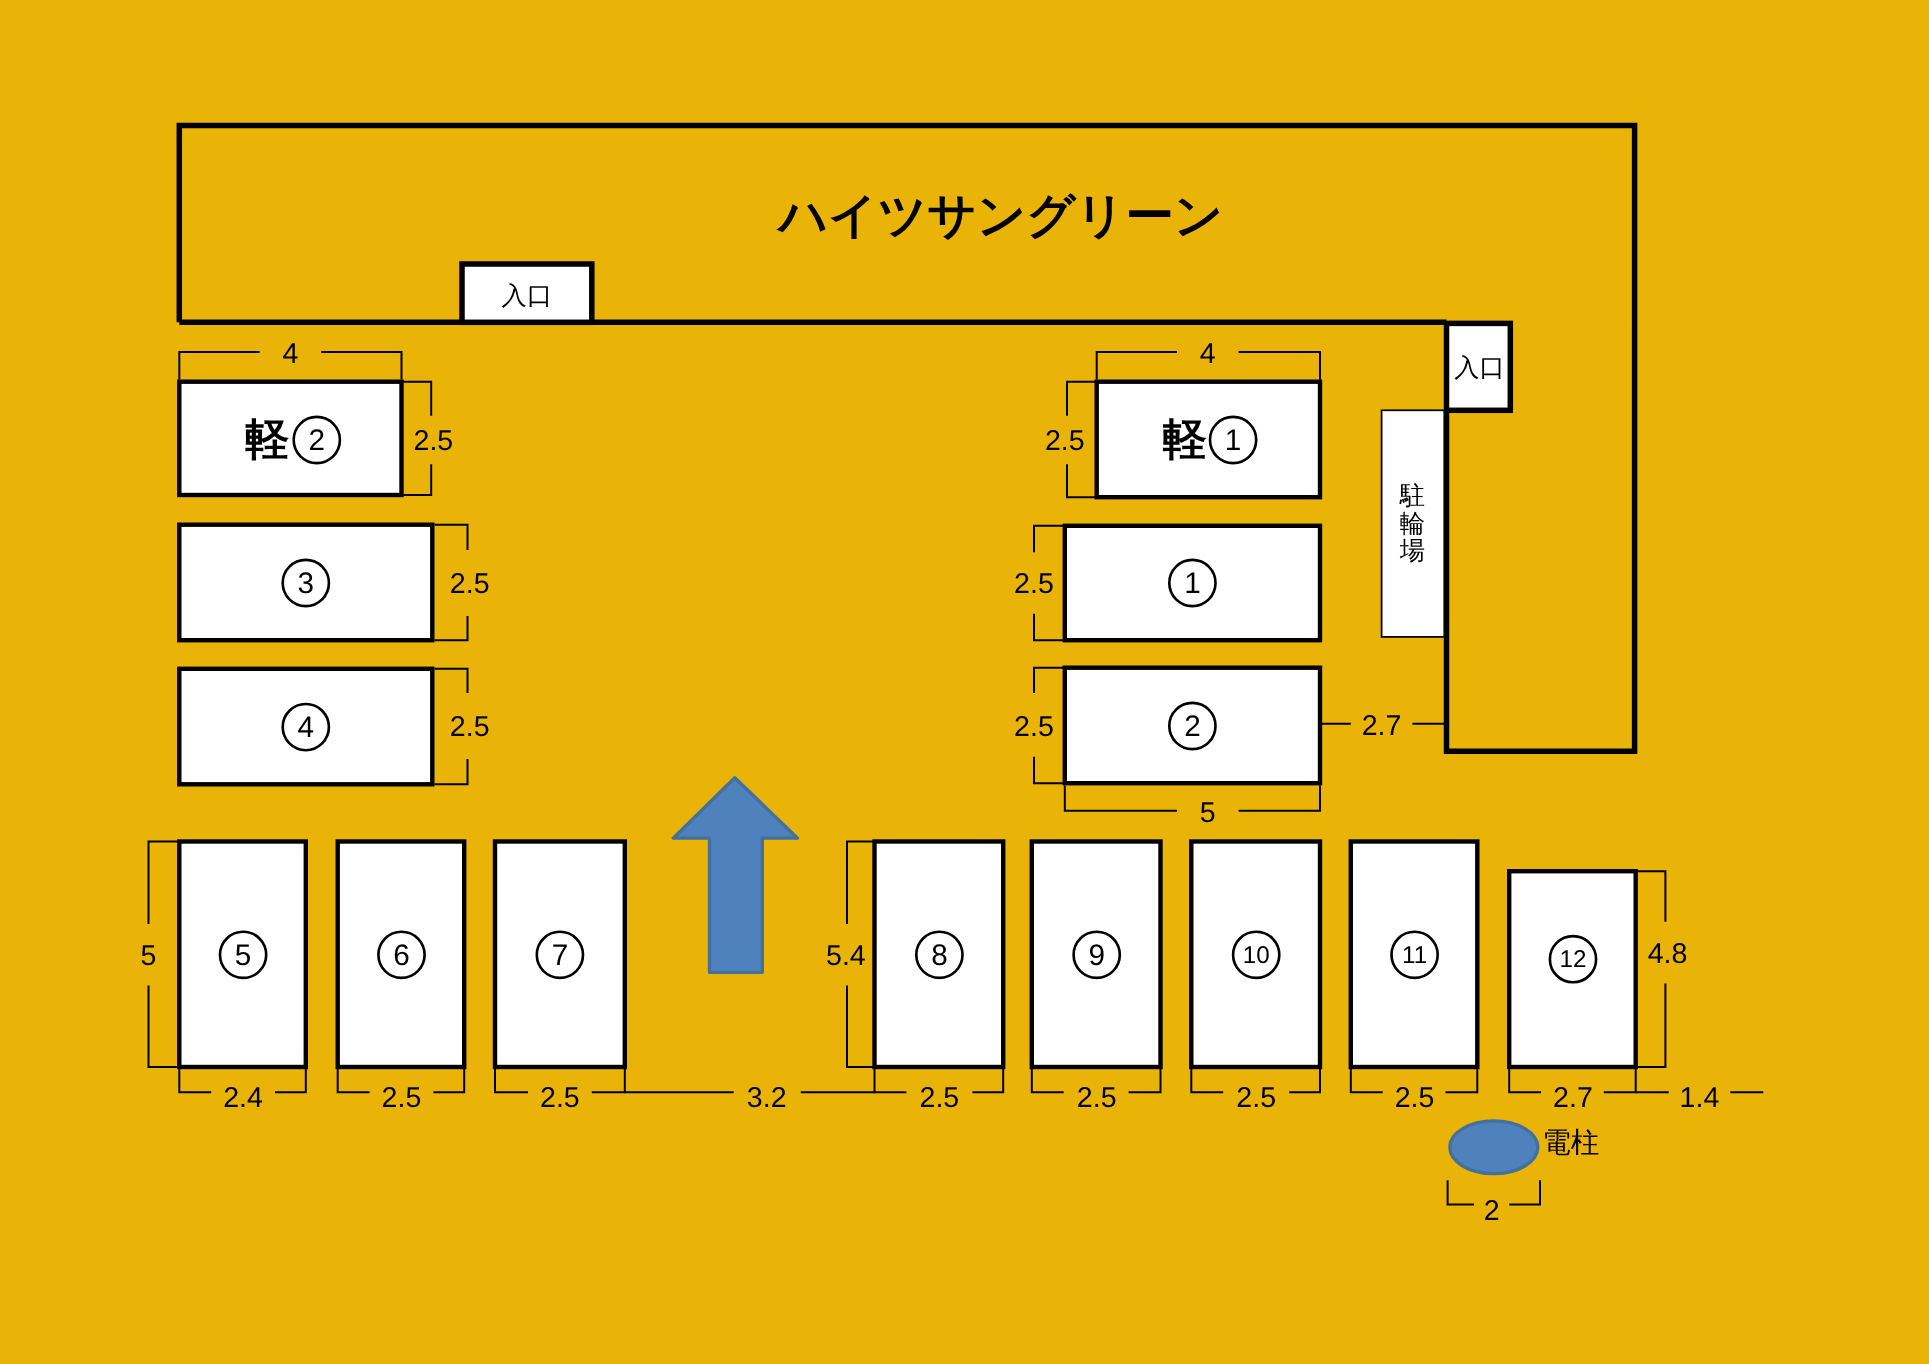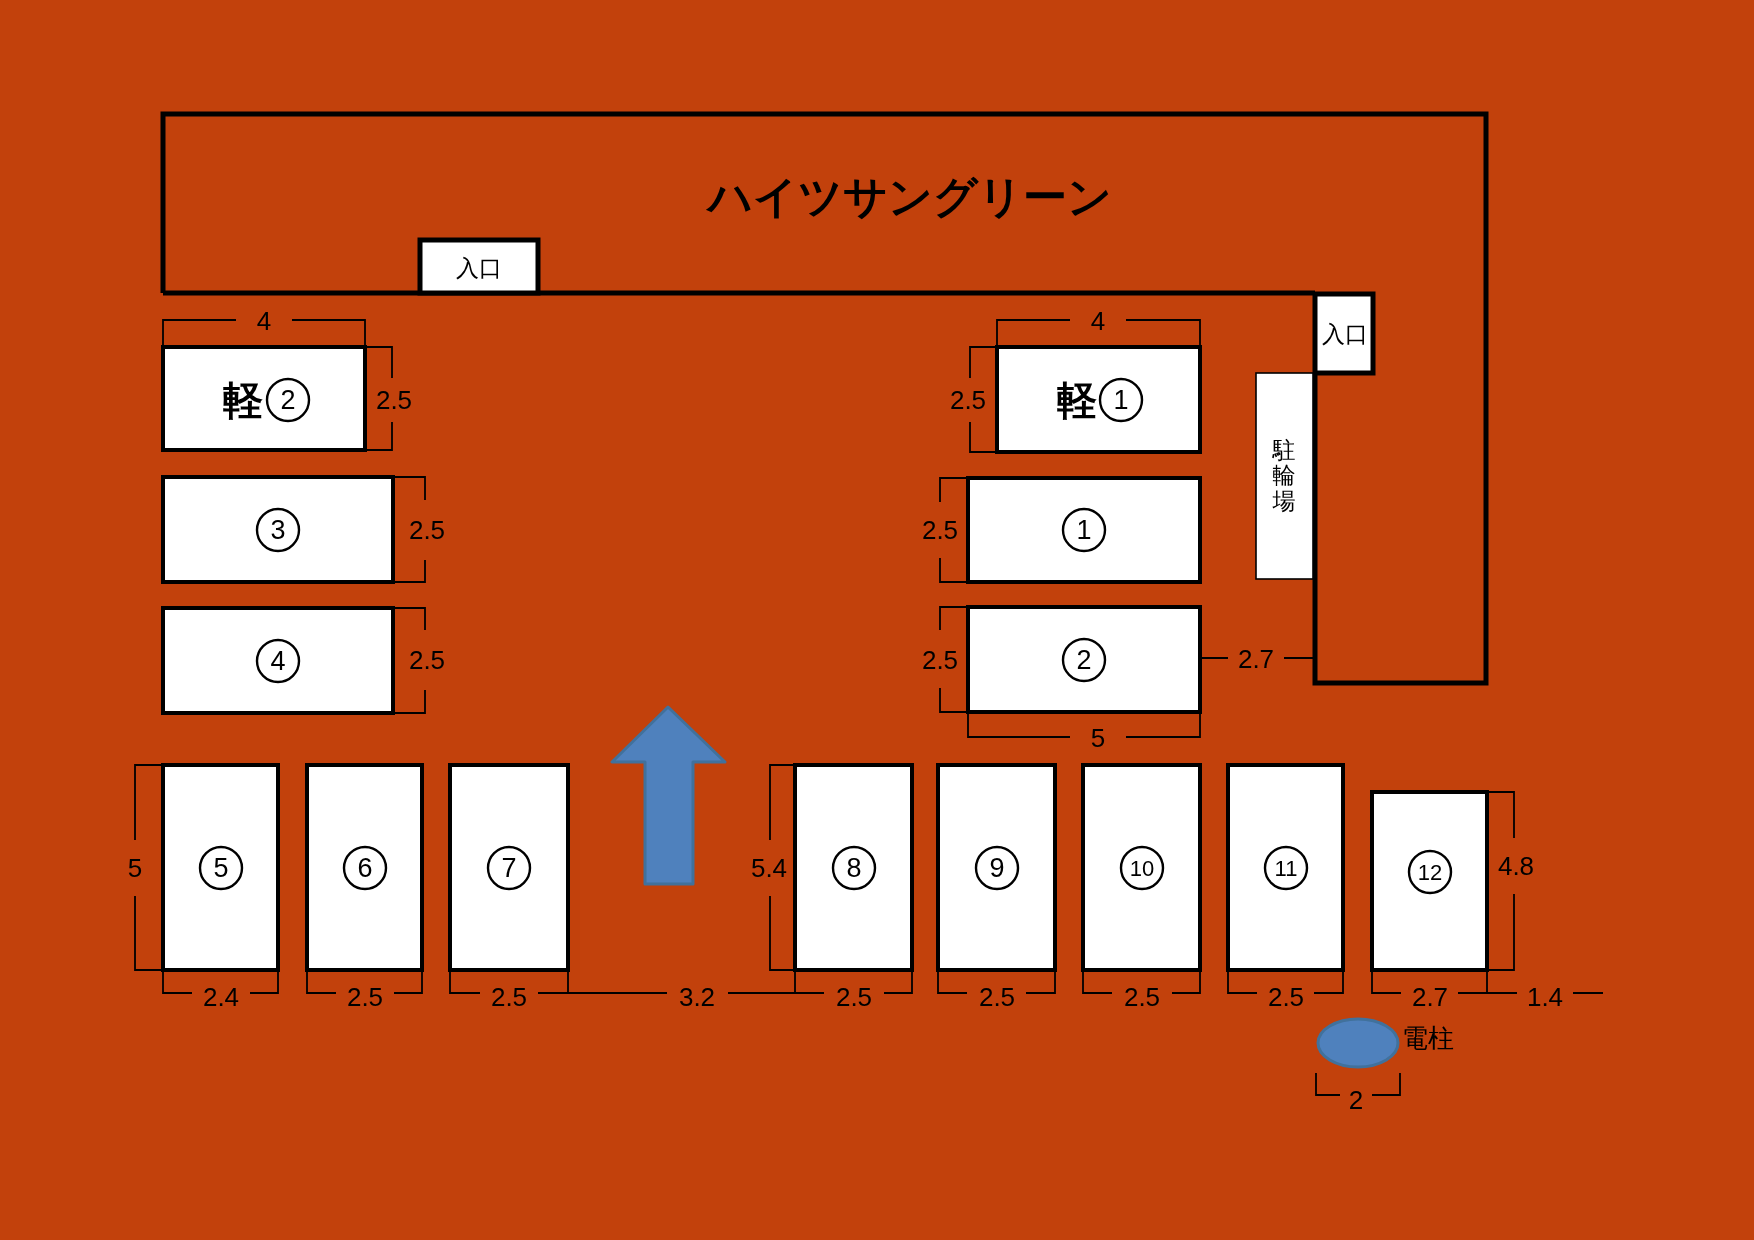--- a/index.html
+++ b/index.html
@@ -1,16 +1,16 @@
 <!DOCTYPE html>
 <html><head>
 <meta charset="utf-8">
 <style>
   html,body{margin:0;padding:0;background:#ffffff;}
-  .canvas{position:relative;width:1754px;height:1240px;background:#c2410c;overflow:hidden;}
+  .canvas{position:relative;width:1754px;height:1240px;background:#eab308;overflow:hidden;}
   svg{display:block;}
   svg text{
     font-family:"Liberation Sans","DejaVu Sans",sans-serif;
     fill:#000000;
   }
   .wall{fill:none;stroke:#000000;stroke-width:5;}
   .box{fill:#ffffff;stroke:#000000;stroke-width:4;}
   .box-heavy{fill:#ffffff;stroke:#000000;stroke-width:5;}
   .thinbox{fill:#ffffff;stroke:#000000;stroke-width:1.6;}
   .dimline{fill:none;stroke:#000000;stroke-width:1.8;}

